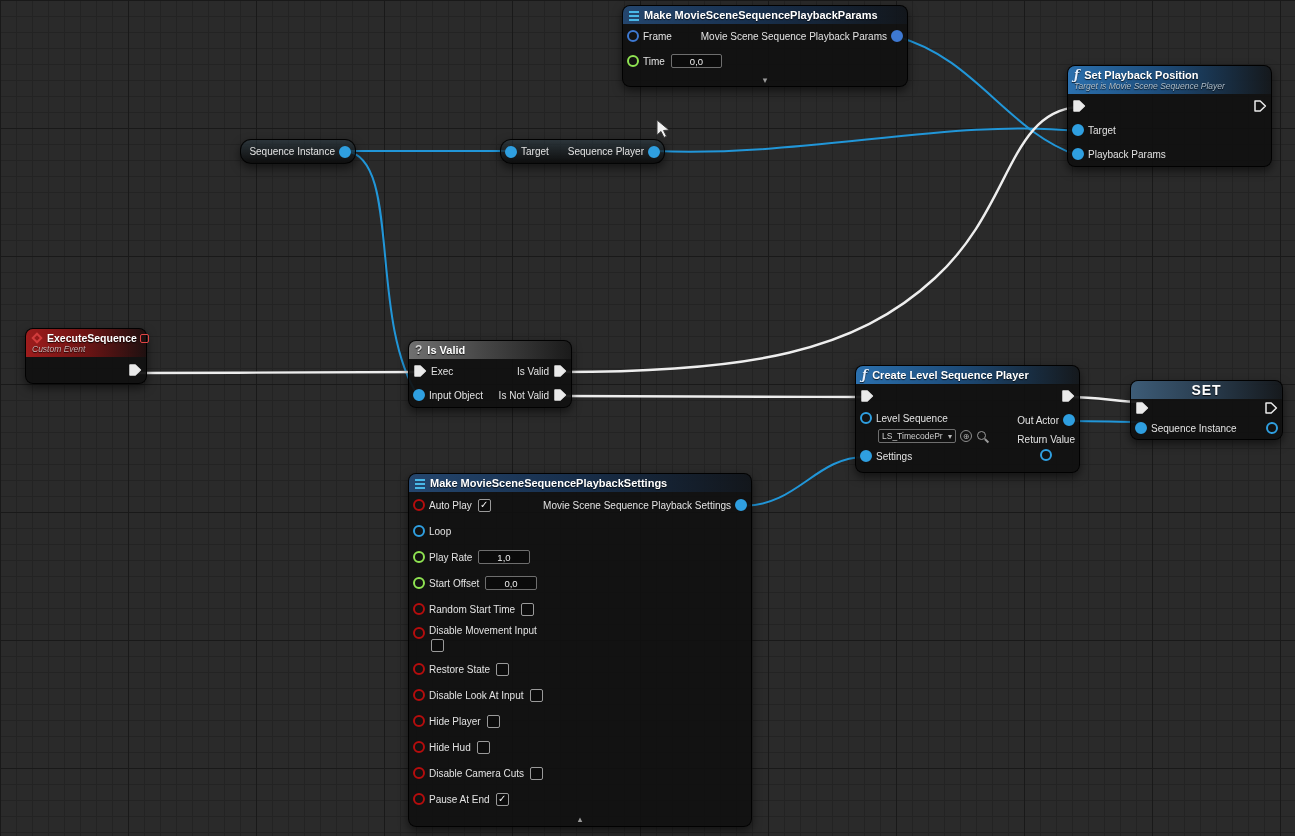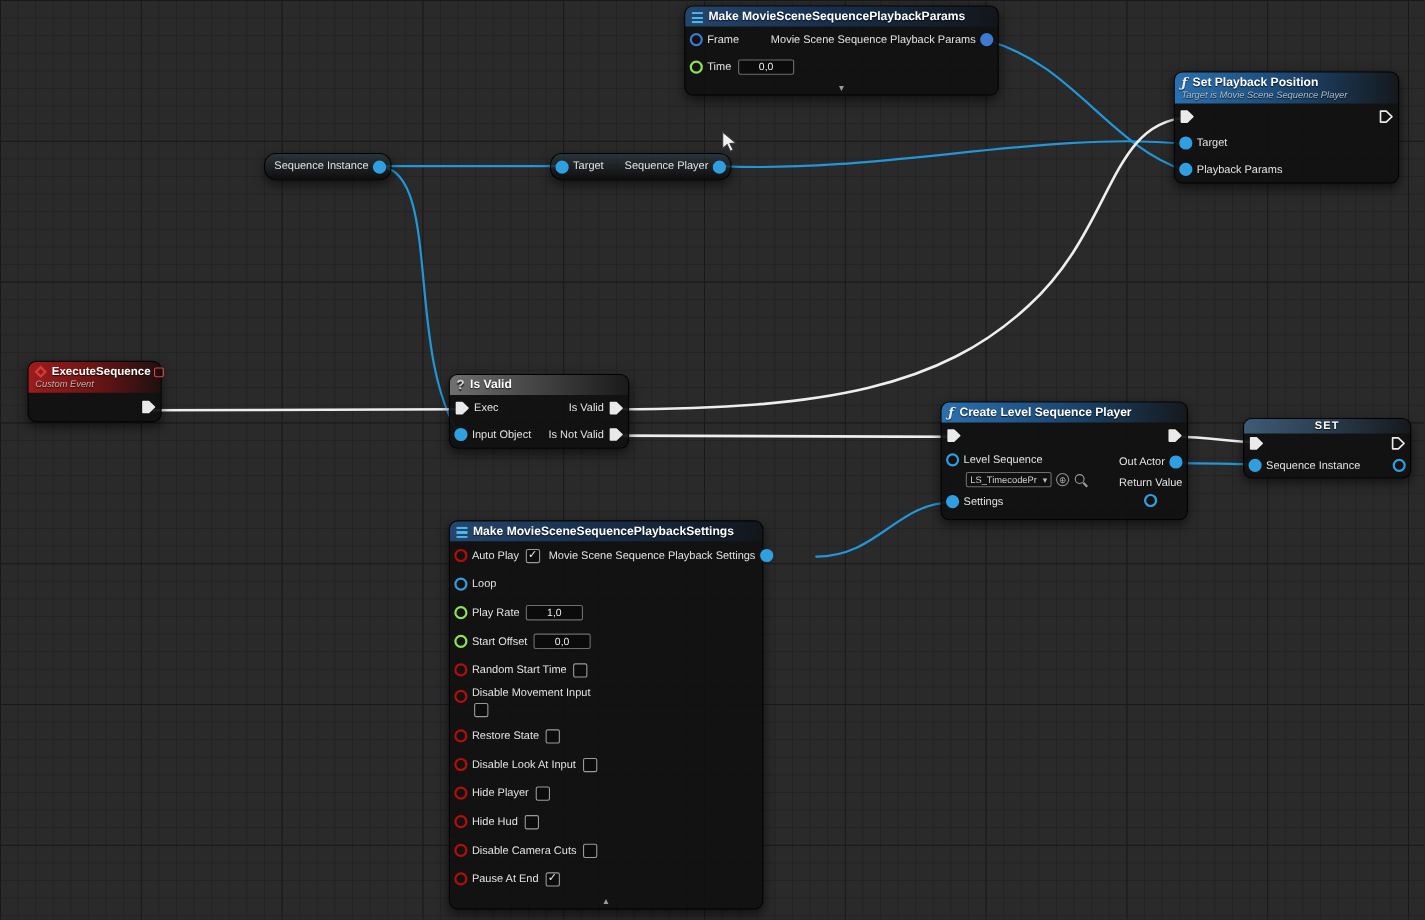--- a/index.html
+++ b/index.html
@@ -274,21 +274,21 @@
         <span class="pin object connected"></span>
       </div>
       <div class="pin-row" style="position:absolute;right:0;top:50px;height:20px;flex-direction:column;">
         <span class="pin-label">Return Value</span>
         <span class="pin object"></span>
       </div>
     </div>
   </div>
 
   <div class="node" style="left:1130px;top:380px;width:153px;">
-    <div class="node-header hdr-set" style="padding:1px 6px;font-size:10px;letter-spacing:1px;">
+    <div class="node-header hdr-set" style="padding:1px 6px;font-size:14px;letter-spacing:1px;">
       <span>SET</span>
     </div>
     <div class="node-body">
       <div class="pin-row" style="height:18px;">
         <svg class="exec-pin connected" viewBox="0 0 14 14">
             <path d="M2 2 L7.2 2 L12.4 7 L7.2 12 L2 12 Z"></path>
           </svg>
         <span class="flex-spacer"></span>
         <svg class="exec-pin" viewBox="0 0 14 14">
             <path d="M2 2 L7.2 2 L12.4 7 L7.2 12 L2 12 Z"></path>
@@ -296,21 +296,21 @@
       </div>
       <div class="pin-row" style="height:22px;">
         <span class="pin object connected"></span>
         <span class="pin-label">Sequence Instance</span>
         <span class="flex-spacer"></span>
         <span class="pin object"></span>
       </div>
     </div>
   </div>
 
-  <div class="node" style="left:408px;top:473px;width:286px;">
+  <div class="node" style="left:408px;top:473px;width:344px;">
     <div class="node-header hdr-struct">
       <span class="struct-icon"></span>
       <span>Make MovieSceneSequencePlaybackSettings</span>
     </div>
     <div class="node-body">
       <div class="pin-row" style="height:26px;">
         <span class="pin bool"></span>
         <span class="pin-label">Auto Play</span>
         <span class="checkbox checked"></span>
         <span class="flex-spacer"></span>

